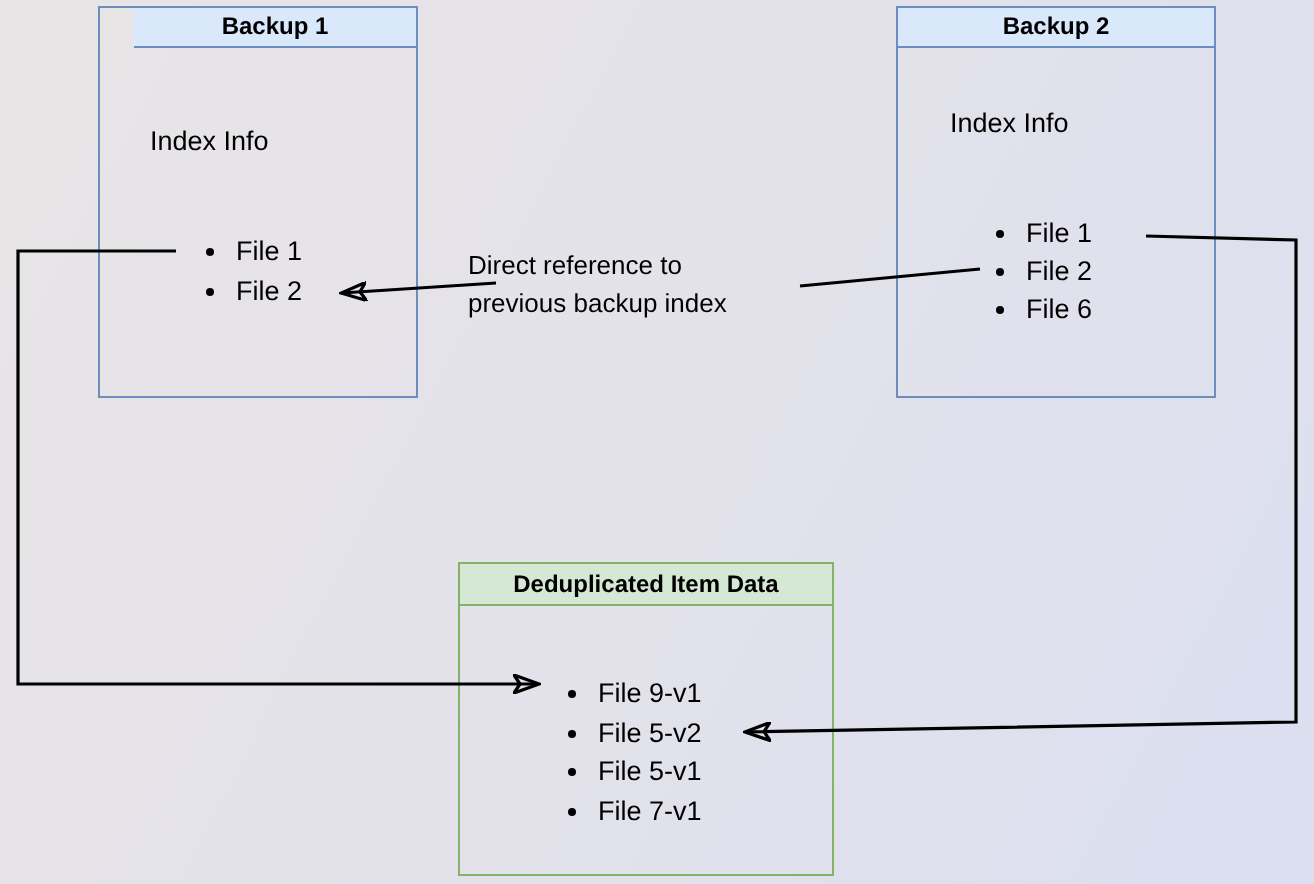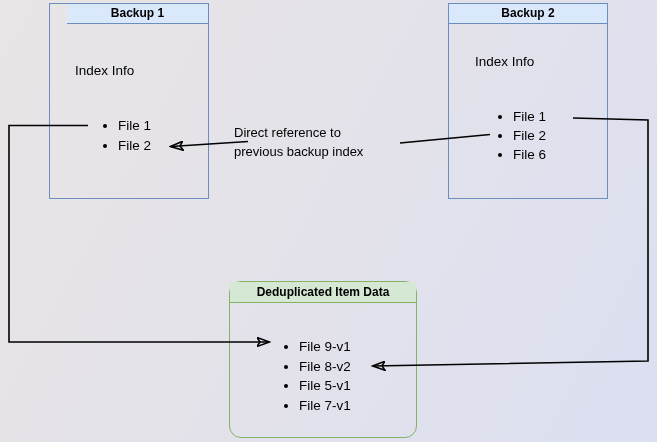--- a/index.html
+++ b/index.html
@@ -28,21 +28,21 @@
     border-color: inherit;
     box-sizing: border-box;
   }
   .box.blue   { border-color: #6c8ebf; }
   .box.blue  .box-header { background: #dae8fc; }
   .box.green  { border-color: #82b366; }
   .box.green .box-header { background: #d5e8d4; }
 
   .backup1 { left: 49px;  top: 3px;   width: 160px; height: 196px; padding-left: 17px; }
   .backup2 { left: 448px; top: 3px;   width: 160px; height: 196px; }
-  .dedup   { left: 229px; top: 281px; width: 188px; height: 157px; border-radius: 12px; }
+  .dedup   { left: 229px; top: 281px; width: 188px; height: 157px; }
   .backup1 .box-header, .backup2 .box-header { height: 20px; line-height: 19px; }
   .dedup .box-header { height: 21px; line-height: 20px; }
 
   .section-label {
     position: absolute;
     font-size: 13.5px;
     white-space: nowrap;
   }
   .label-b1 { left: 75px;  top: 63px; }
   .label-b2 { left: 475px; top: 54px; }
@@ -105,21 +105,21 @@
     <li>File 1</li>
     <li>File 2</li>
     <li>File 6</li>
   </ul>
 
   <div class="box green dedup">
     <div class="box-header">Deduplicated Item Data</div>
   </div>
   <ul class="filelist list-dd">
     <li>File 9-v1</li>
-    <li>File 8-v2</li>
+    <li>File 5-v2</li>
     <li>File 5-v1</li>
     <li>File 7-v1</li>
   </ul>
 
   <div class="annotation">
     <div>Direct reference to</div>
     <div>previous backup index</div>
   </div>
 
   <svg class="arrows" viewBox="0 0 657 442" xmlns="http://www.w3.org/2000/svg">

